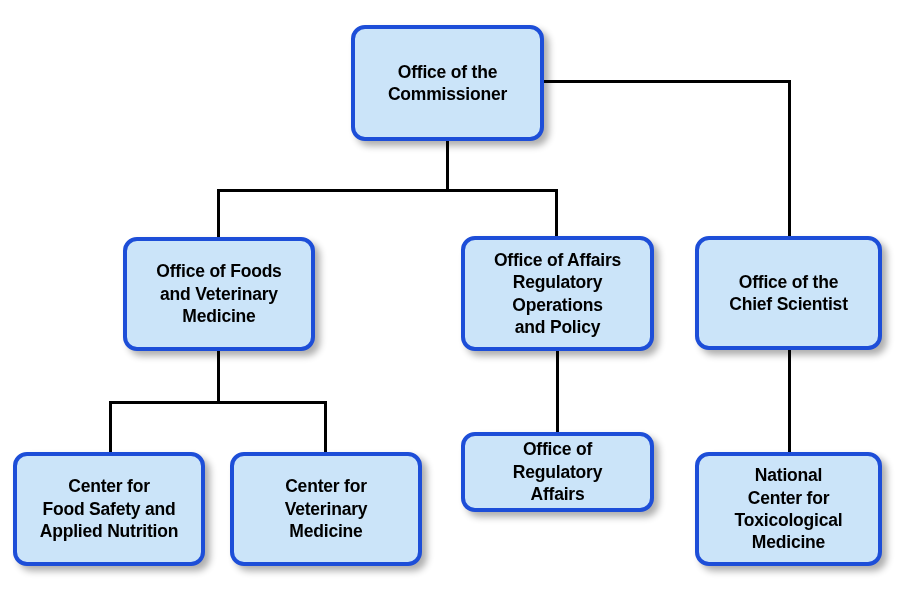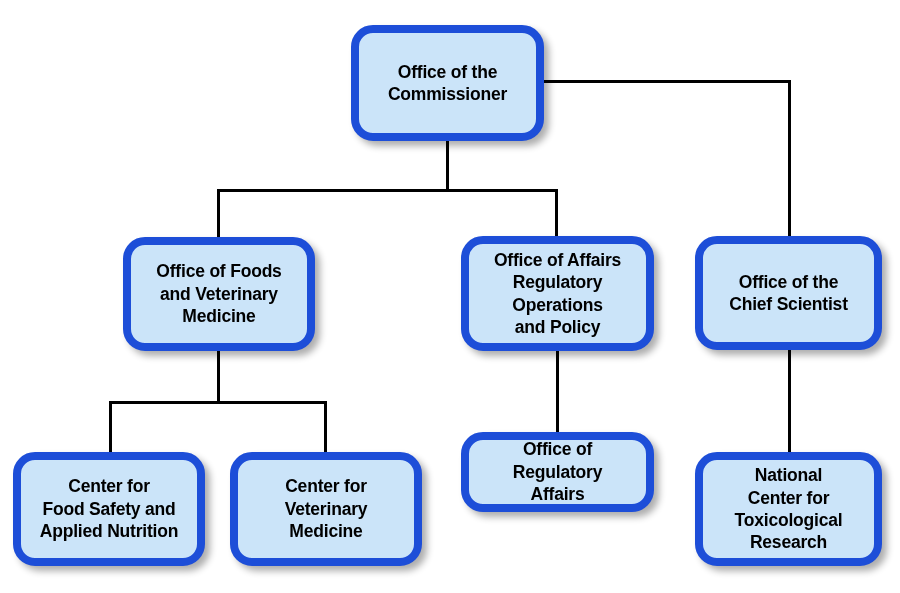--- a/index.html
+++ b/index.html
@@ -25,22 +25,22 @@
     background: #000000;
     z-index: 1;
   }
   .connector.v { width: 3px; }
   .connector.h { height: 3px; }
 
   
   .node {
     position: absolute;
     box-sizing: border-box;
-    border: 8px solid #1d4ed8;
-    border-radius: 22px;
+    border: 4px solid #1d4ed8;
+    border-radius: 14px;
     background: #cbe4f9;
     box-shadow: 5px 5px 7px rgba(0,0,0,0.32);
     display: flex;
     align-items: center;
     justify-content: center;
     z-index: 3;
   }
   .node-label {
     font-family: "Liberation Sans", sans-serif;
     font-weight: bold;
@@ -160,16 +160,16 @@
   <div class="node" id="node-ora">
     <span class="node-label">Office of
 Regulatory
 Affairs</span>
   </div>
 
   <div class="node" id="node-nctr">
     <span class="node-label">National
 Center for
 Toxicological
-Research</span>
+Medicine</span>
   </div>
 
 </div>
 
 </body></html>

